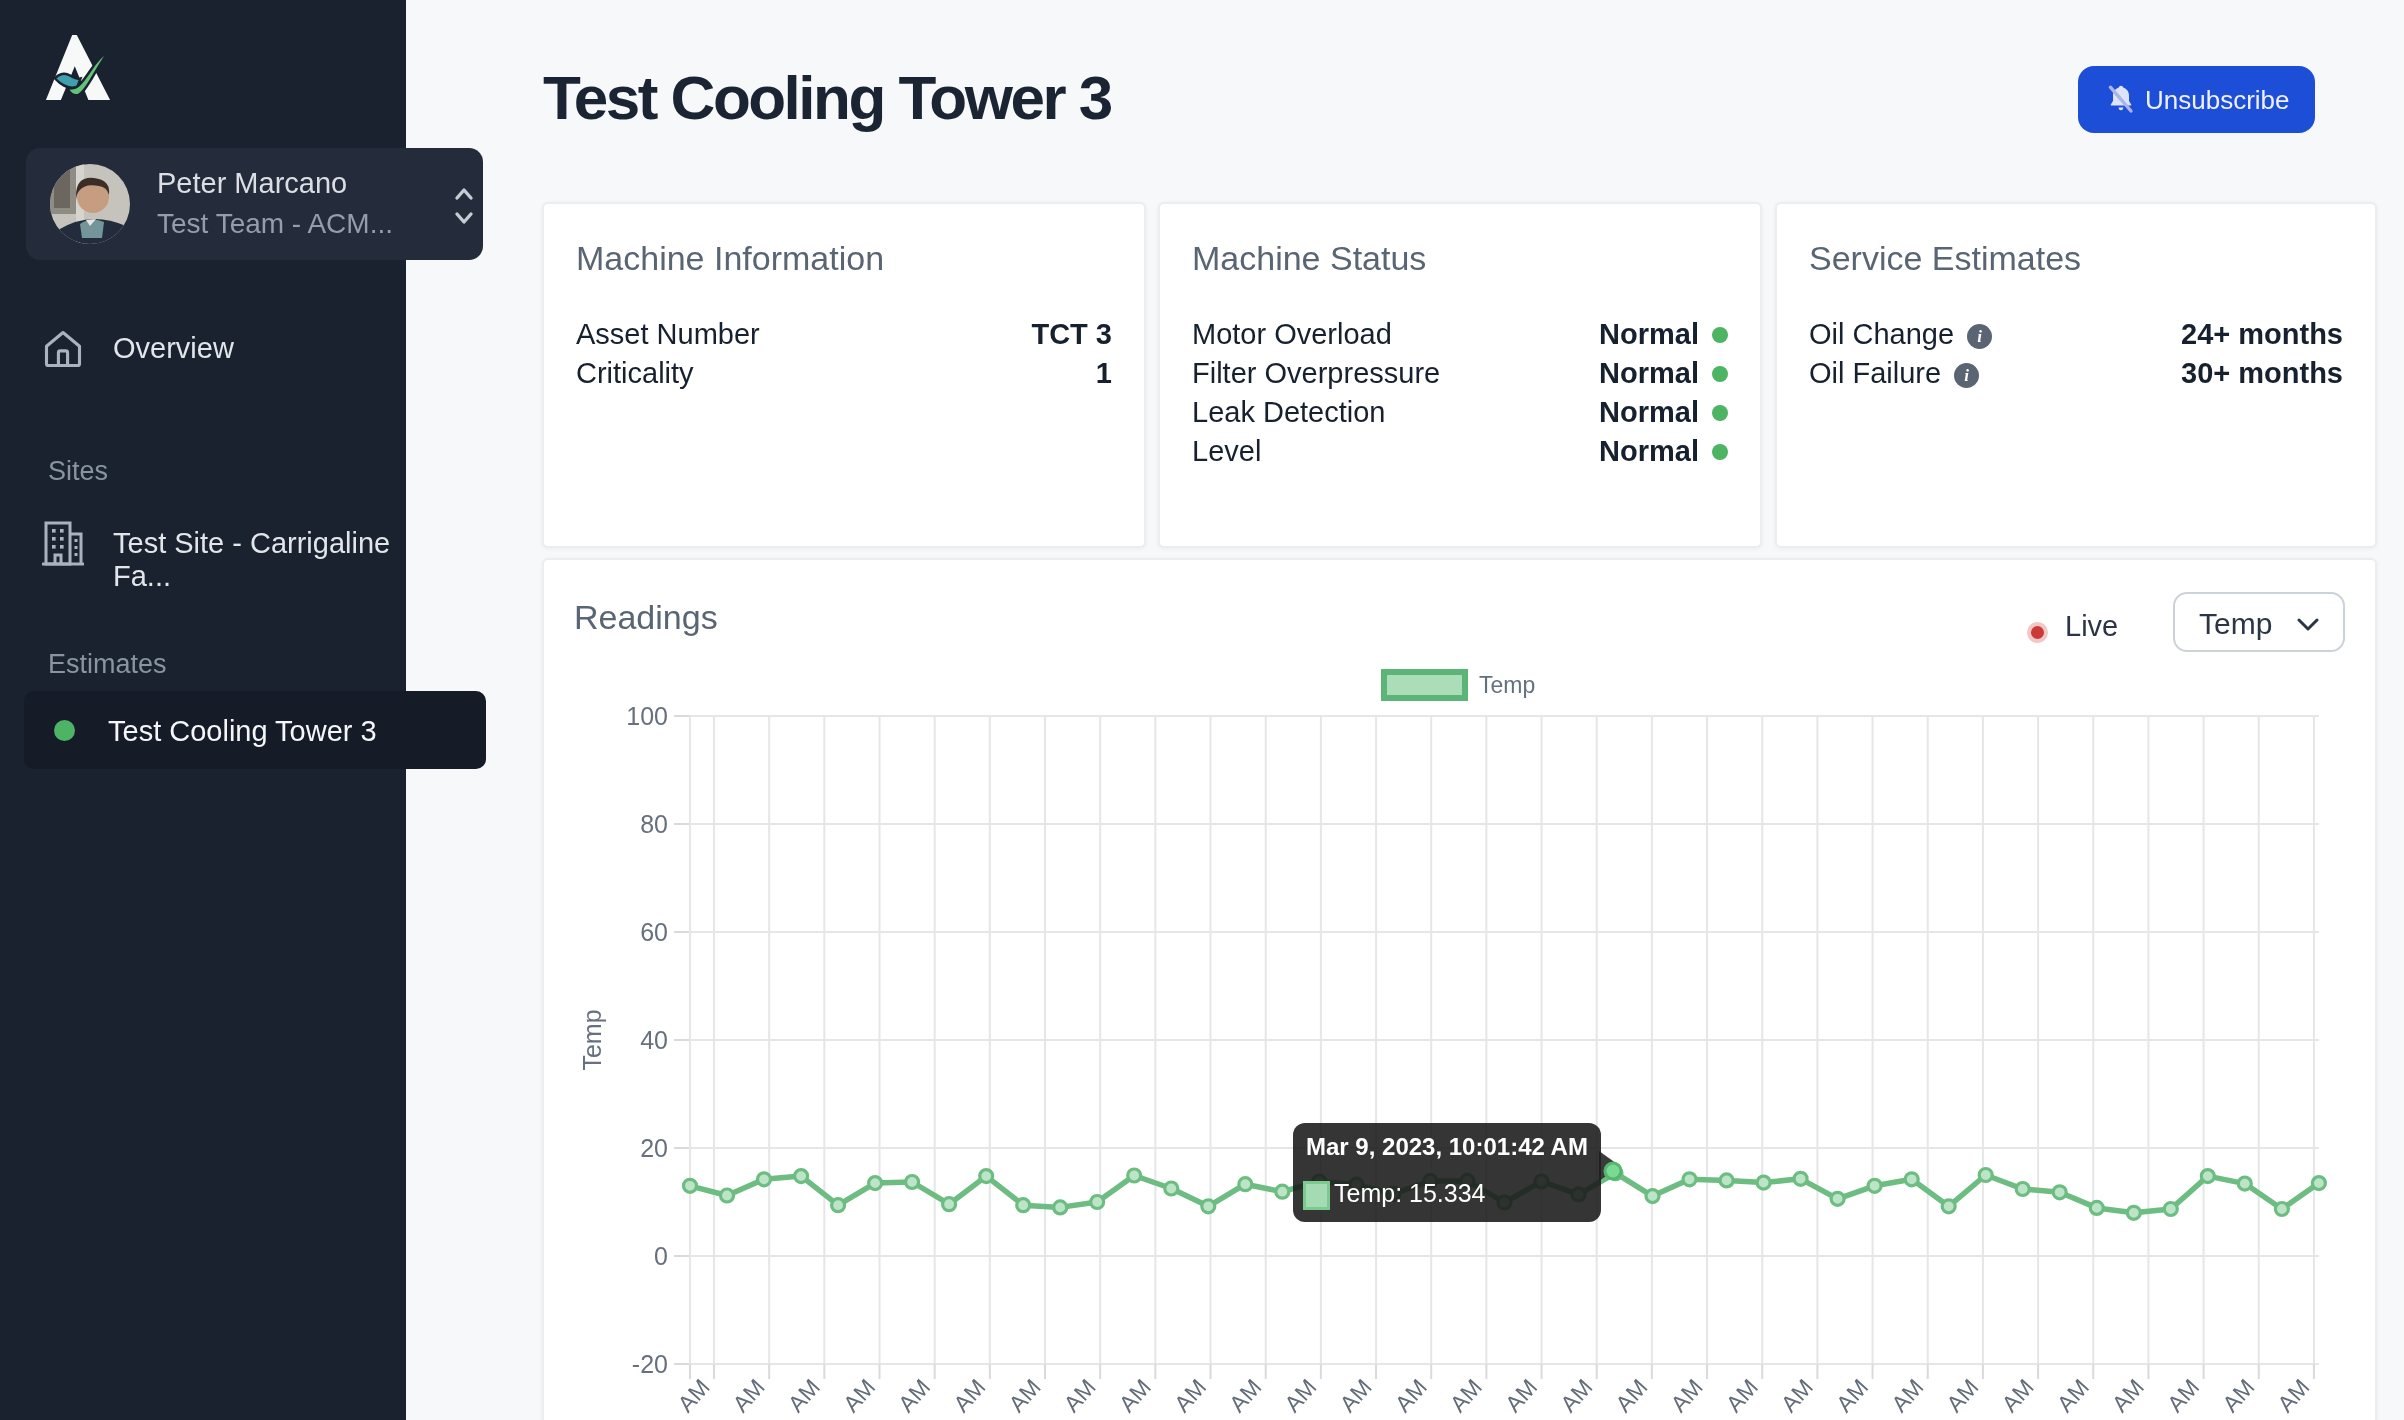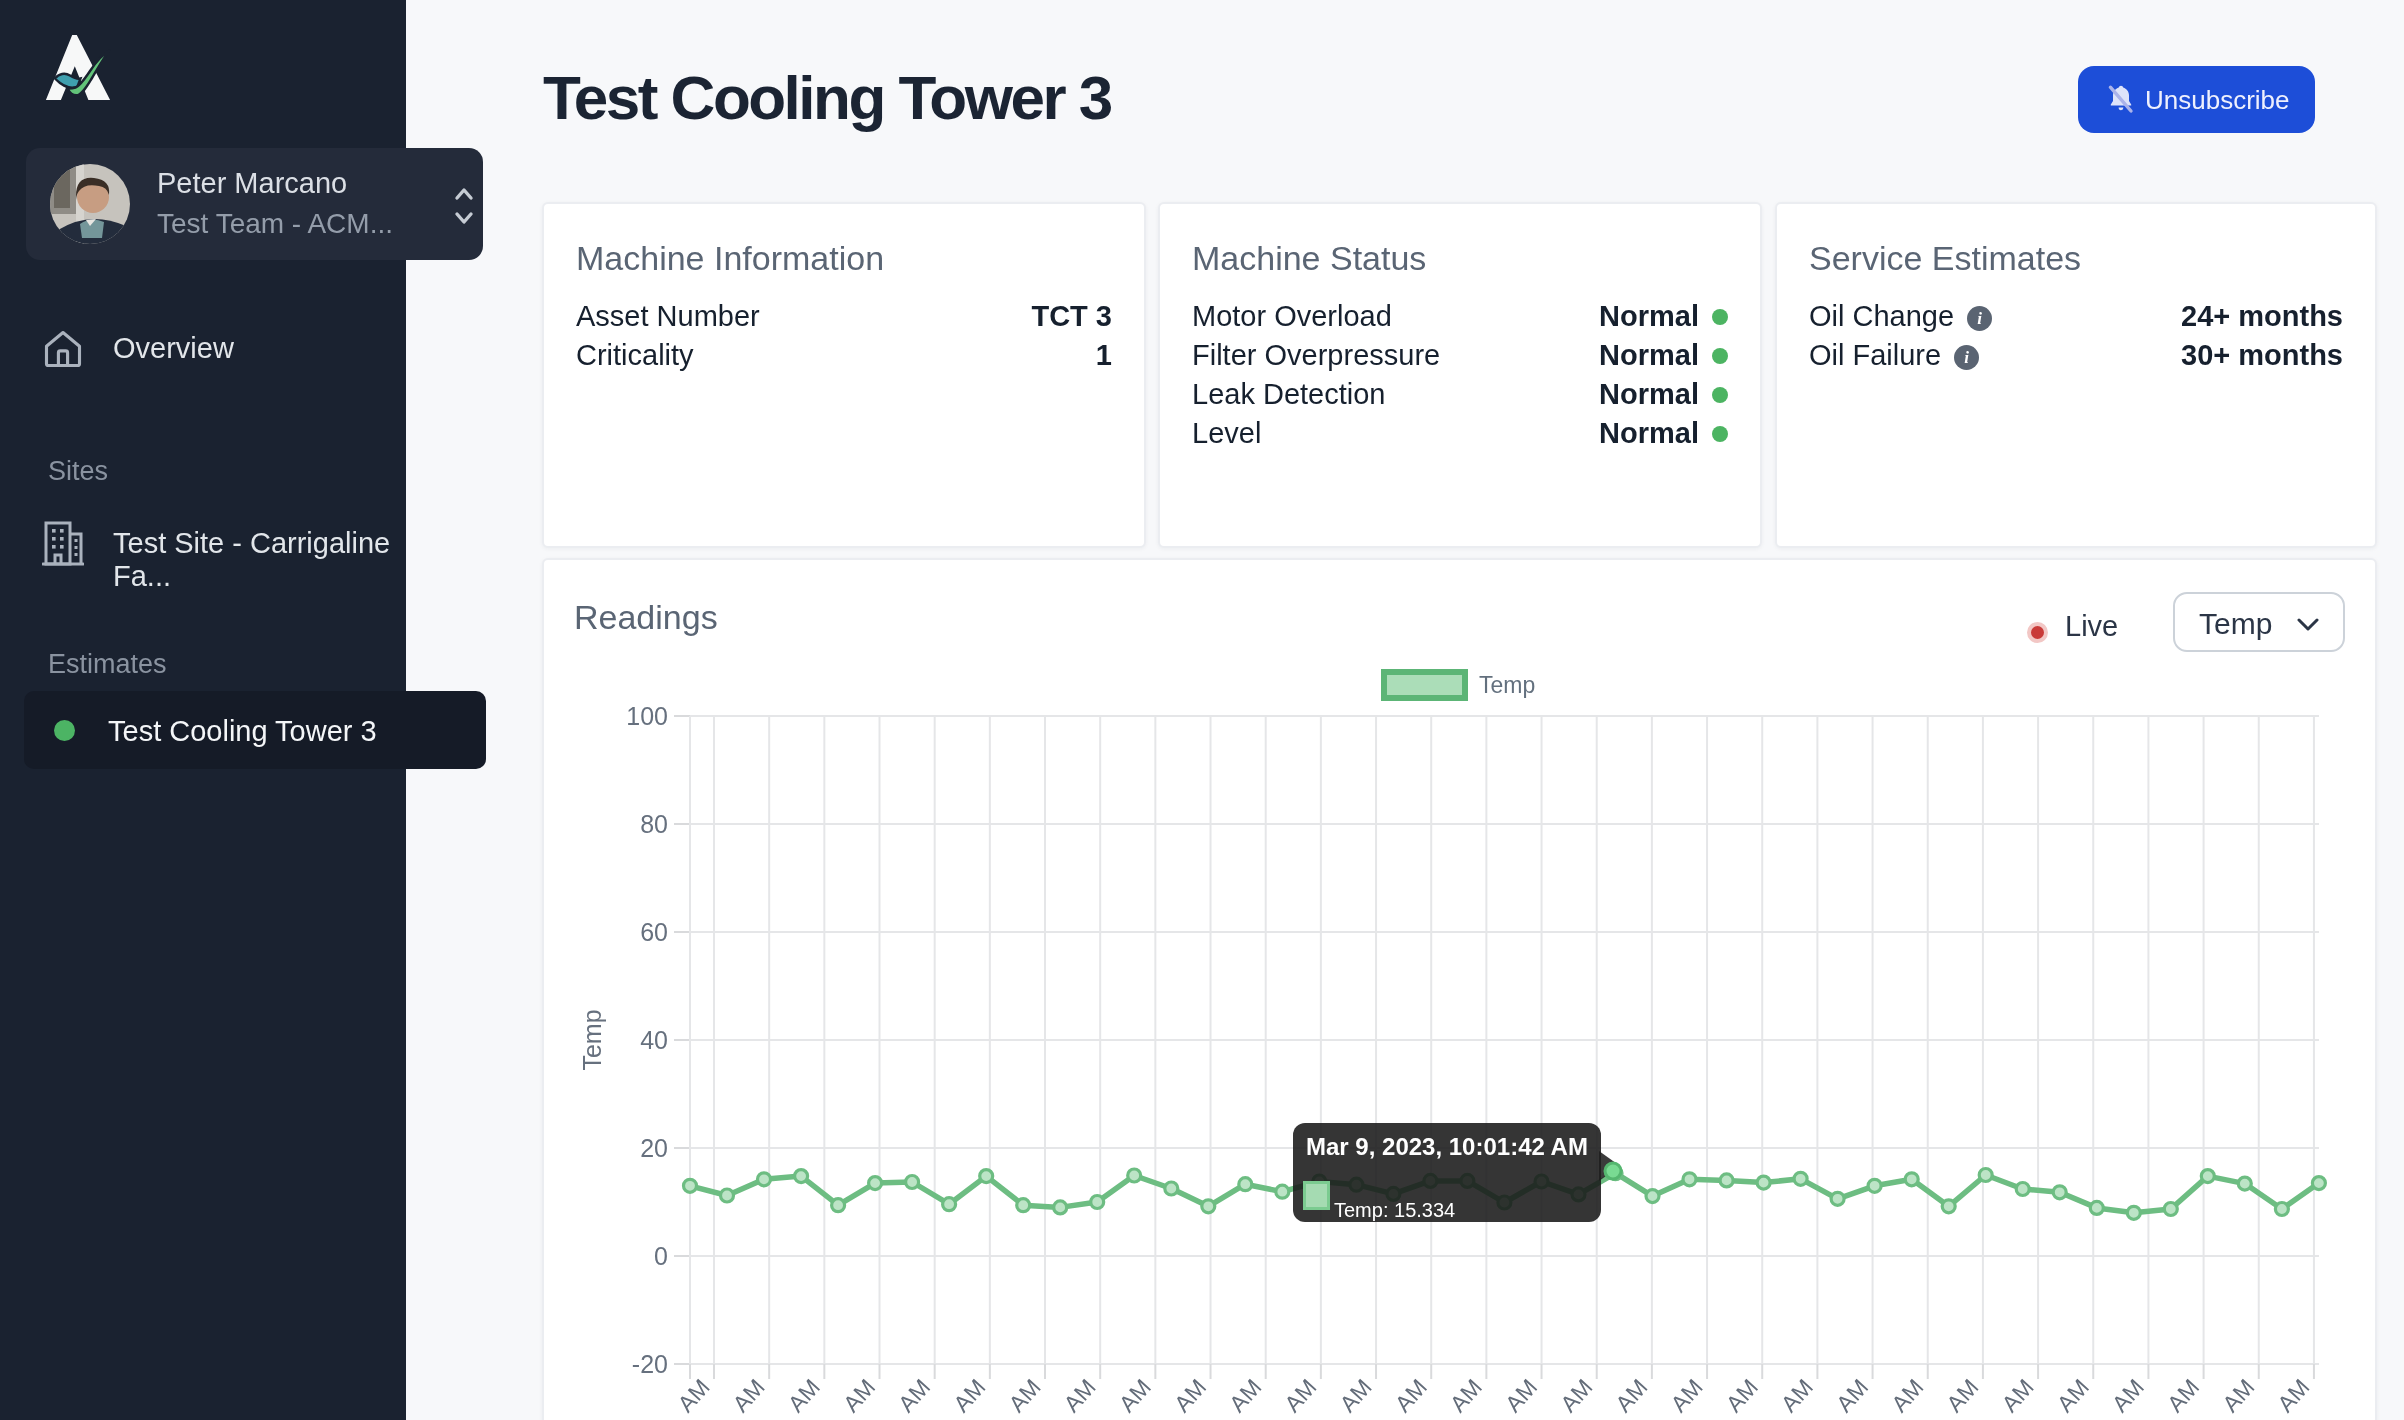--- a/index.html
+++ b/index.html
@@ -15,39 +15,39 @@
   .sec-label { position:absolute; left:48px; font-size:27px; color:#8a93a0; }
   #selitem { position:absolute; left:24px; top:691px; width:462px; height:78px; background:#151b27; border-radius:10px; }
   #selitem .dot { position:absolute; left:30px; top:29px; width:21px; height:21px; border-radius:50%; background:#4cb464; }
   
   #main { position:absolute; left:510px; top:0; width:1894px; height:1420px; background:#f7f8fa; }
   h1 { position:absolute; left:33px; top:62px; font-size:62px; letter-spacing:-2.5px; font-weight:bold; color:#1b2433; }
   #unsub { position:absolute; left:1568px; top:66px; width:237px; height:67px; background:#1d4ed8; border-radius:16px; color:#eef0fd; }
   #unsub span { position:absolute; left:67px; top:19px; font-size:26px; }
   .card { position:absolute; top:202px; height:346px; background:#ffffff; border:2px solid #ebedf1; border-radius:6px; box-shadow:0 1px 4px rgba(23,34,51,0.05); padding:32px; }
   .card h2 { font-size:34px; font-weight:normal; color:#5a6574; line-height:45px; }
-  .rows { margin-top:16px; }
+  .rows { margin-top:34px; }
   .row { display:flex; justify-content:space-between; align-items:center; height:39px; font-size:29px; color:#16202e; }
   .row b { font-size:29px; }
   .rval { display:flex; align-items:center; }
   .sdot { width:16px; height:16px; border-radius:50%; background:#4cb462; margin-left:13px; }
   .info { display:inline-block; width:25px; height:25px; border-radius:50%; background:#5a6472; color:#fff; font-size:17px; text-align:center; line-height:25px; font-style:italic; font-weight:bold; font-family:"Liberation Serif",serif; vertical-align:middle; margin-left:13px; }
   
   #readings { position:absolute; left:32px; top:558px; width:1835px; height:900px; background:#fff; border:2px solid #ebedf1; border-radius:6px; box-shadow:0 1px 4px rgba(23,34,51,0.05); }
   #readings h2 { position:absolute; left:30px; top:38px; font-size:34px; font-weight:normal; color:#5a6574; }
   #liveWrap { position:absolute; left:1483px; top:50px; display:flex; align-items:flex-end; }
   #liveDot { width:13px; height:13px; border-radius:50%; background:#c93a38; border:4px solid #f2c7c5; box-sizing:content-box; }
   #liveWrap span { margin-left:17px; font-size:29px; color:#2b3546; }
   #tempSel { position:absolute; left:1629px; top:32px; width:172px; height:60px; border:2px solid #ccd2d9; border-radius:14px; background:#fff; }
   #tempSel span { position:absolute; left:24px; top:13px; font-size:30px; color:#2b3546; }
   
   #tooltip { position:absolute; left:783px; top:1123px; width:308px; height:99px; background:rgba(25,25,25,0.88); border-radius:12px; color:#fff; }
   #tooltip .tt { position:absolute; left:13px; top:10px; font-size:24px; font-weight:bold; white-space:nowrap; }
   #tooltip .sq { position:absolute; left:10px; top:58px; width:27px; height:29px; background:#a5dbb2; border:3px solid #7bcb90; }
-  #tooltip .tb { position:absolute; left:41px; top:56px; font-size:20px; white-space:nowrap;margin-top:20px; }
+  #tooltip .tb { position:absolute; left:41px; top:56px; font-size:25px; white-space:nowrap; }
   #caret { position:absolute; left:1089px; top:1151px; width:0; height:0; border-top:15px solid transparent; border-bottom:15px solid transparent; border-left:21px solid rgba(30,30,30,0.87); }
 </style>
 </head>
 <body>
 <div id="sidebar">
 
   <svg class="abs" style="left:44px;top:33px" width="67" height="68" viewBox="0 0 67 68">
     <path d="M1.9 67 L28.2 2 L32.8 2 L66.1 67 L44.4 67 L30.8 33.3 L16.9 67 Z" fill="#f7f8f8"></path>
     <path d="M11 45.5 C 15 40.5 21 39.5 26 42.5 C 30 45 33 46.5 36.5 45.5 L33.5 53.5 C 28 56 21 54 16 50 C 14 48.3 12 46.5 11 45.5 Z" fill="#3f9fae" stroke="#1a2230" stroke-width="2.4"></path>
     <path d="M23.5 55.5 C 26 60 29 62.5 32.5 62.3 C 38 62 43 53 48 45 C 54 35 60 24 66 17 C 59 21 52 29 46 38 C 41 45.5 36 53 31.5 54.5 C 28.5 55.5 26 55.8 23.5 55.5 Z" fill="#62c379" stroke="#1a2230" stroke-width="2.4"></path>

